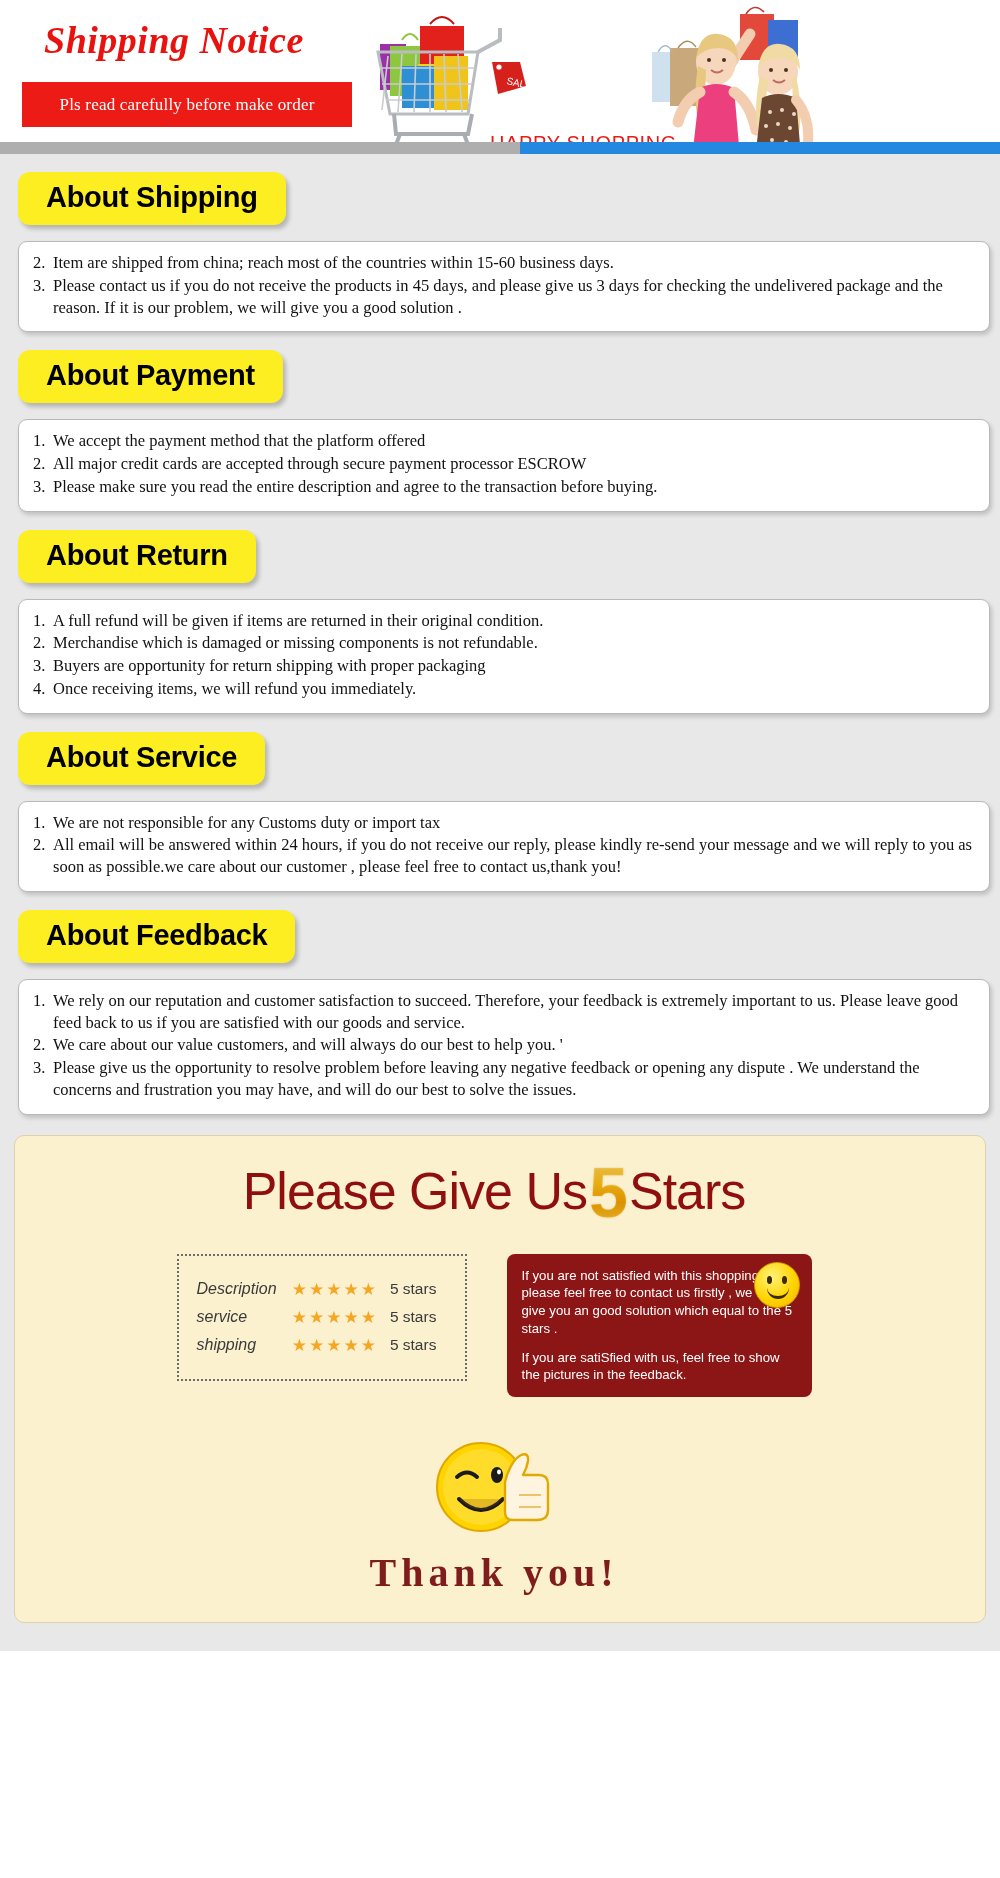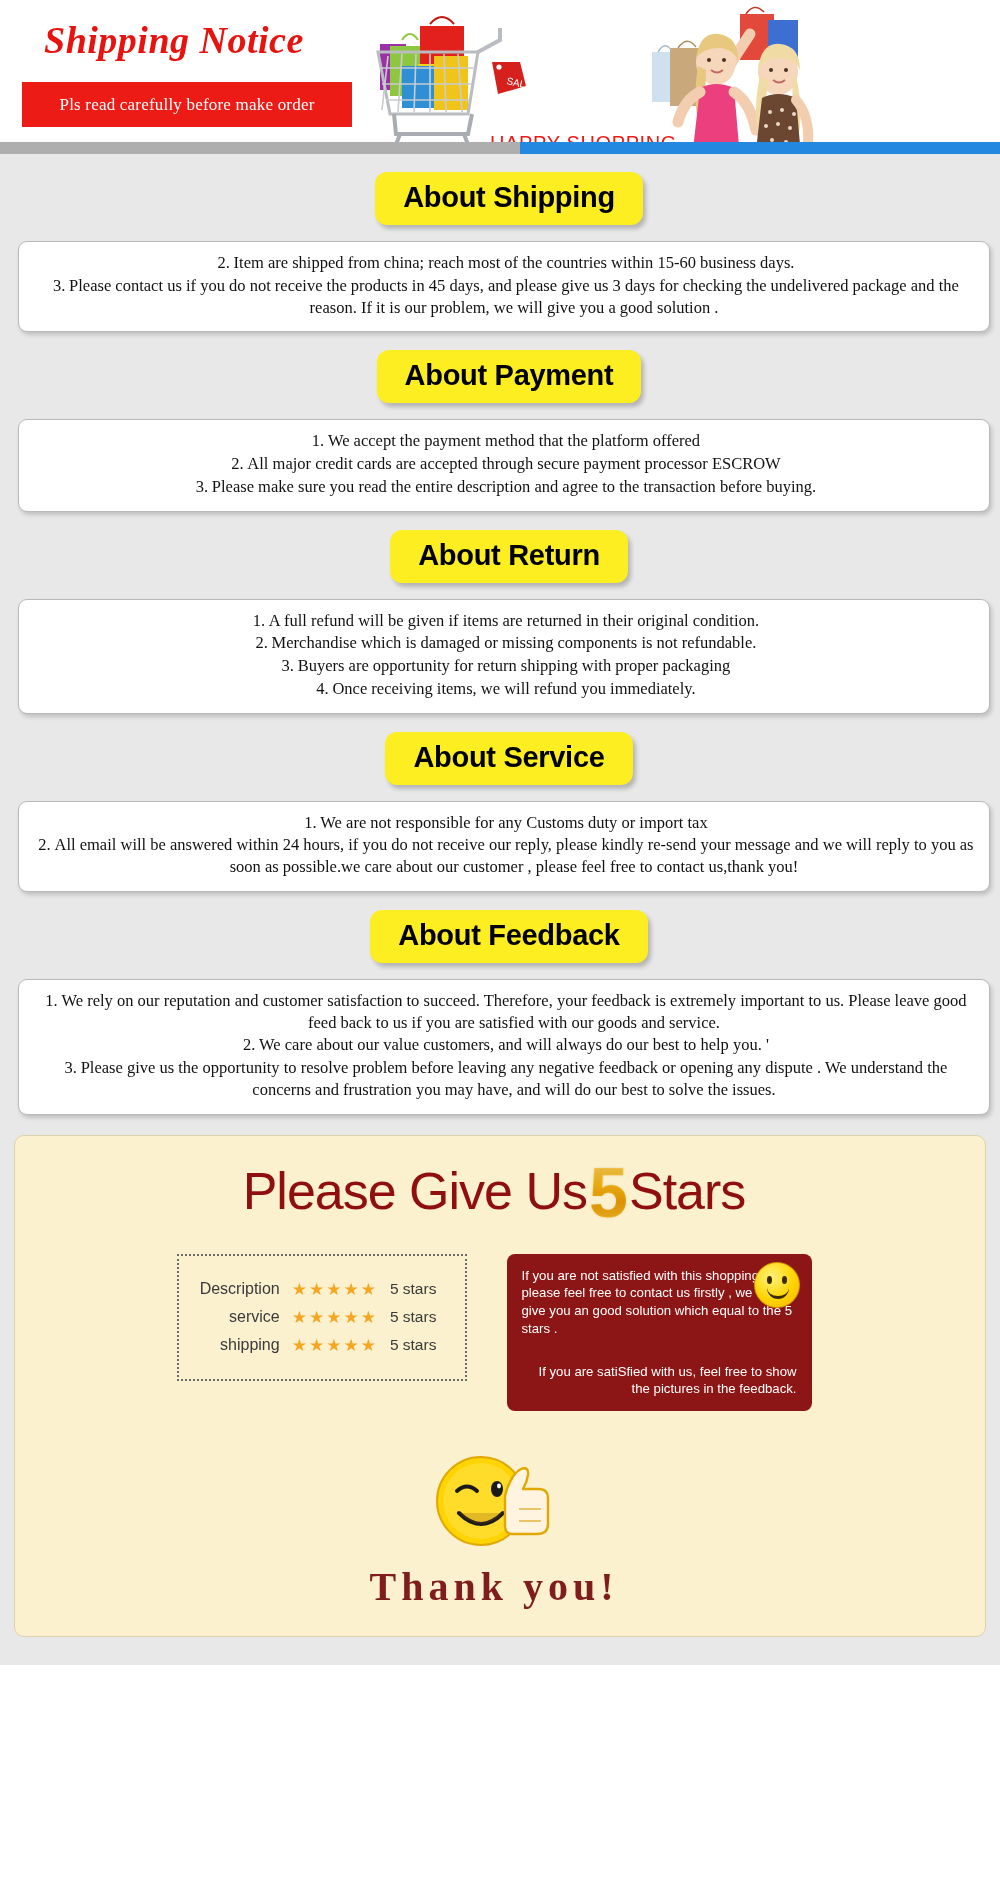--- a/index.html
+++ b/index.html
@@ -60,21 +60,21 @@
     width: 480px; height: 12px;
     background: #2389e0;
   }
 
   
   .cart-art { position: absolute; left: 360px; top: 4px; width: 210px; height: 170px; }
   .people-art { position: absolute; left: 600px; top: 0px; width: 250px; height: 178px; }
 
   
   .content { padding: 0 0 14px 0; }
-  .section { padding: 0 0 0 8px; text-align: center; }
+  .section { padding: 0 0 0 8px; }
   .badge {
     display: inline-block;
     margin: 18px 0 0 10px;
     background: #fcee21;
     border-radius: 12px;
     padding: 9px 28px 11px 28px;
     box-shadow: 3px 4px 4px rgba(0,0,0,0.22);
   }
   .badge span {
     font-family: "Liberation Sans", sans-serif;
@@ -155,42 +155,43 @@
     align-items: center;
     justify-content: flex-end;
     gap: 12px;
     margin: 7px 0;
   }
   .rating-label {
     font-family: "Liberation Sans", sans-serif;
     font-size: 16px;
     color: #3a3a3a;
     width: 92px;
-    text-align: right;
+    text-align: left;
+    font-style: italic;
   }
   .stars { color: #f5a623; font-size: 17px; letter-spacing: 2px; white-space: nowrap; }
   .rating-value {
     font-family: "Liberation Sans", sans-serif;
     font-size: 15.5px;
     color: #3a3a3a;
     width: 56px;
   }
 
   .red-box {
     position: relative;
     width: 305px;
     background: #8c1515;
     border-radius: 8px;
     padding: 13px 15px 13px 15px;
     color: #ffffff;
     font-family: "Liberation Sans", sans-serif;
     font-size: 13.2px;
     line-height: 1.34;
   }
-  .red-box p + p { margin-top: 25px; text-align: right; }
+  .red-box p + p { margin-top: 11px; }
   .smiley {
     position: absolute;
     right: 12px; top: 8px;
     width: 46px; height: 46px;
     border-radius: 50%;
     background: radial-gradient(circle at 38% 32%, #fff27a 0%, #ffd400 55%, #f0b400 100%);
     border: 1px solid #d39c00;
   }
   .smiley .eye {
     position: absolute; top: 13px;

